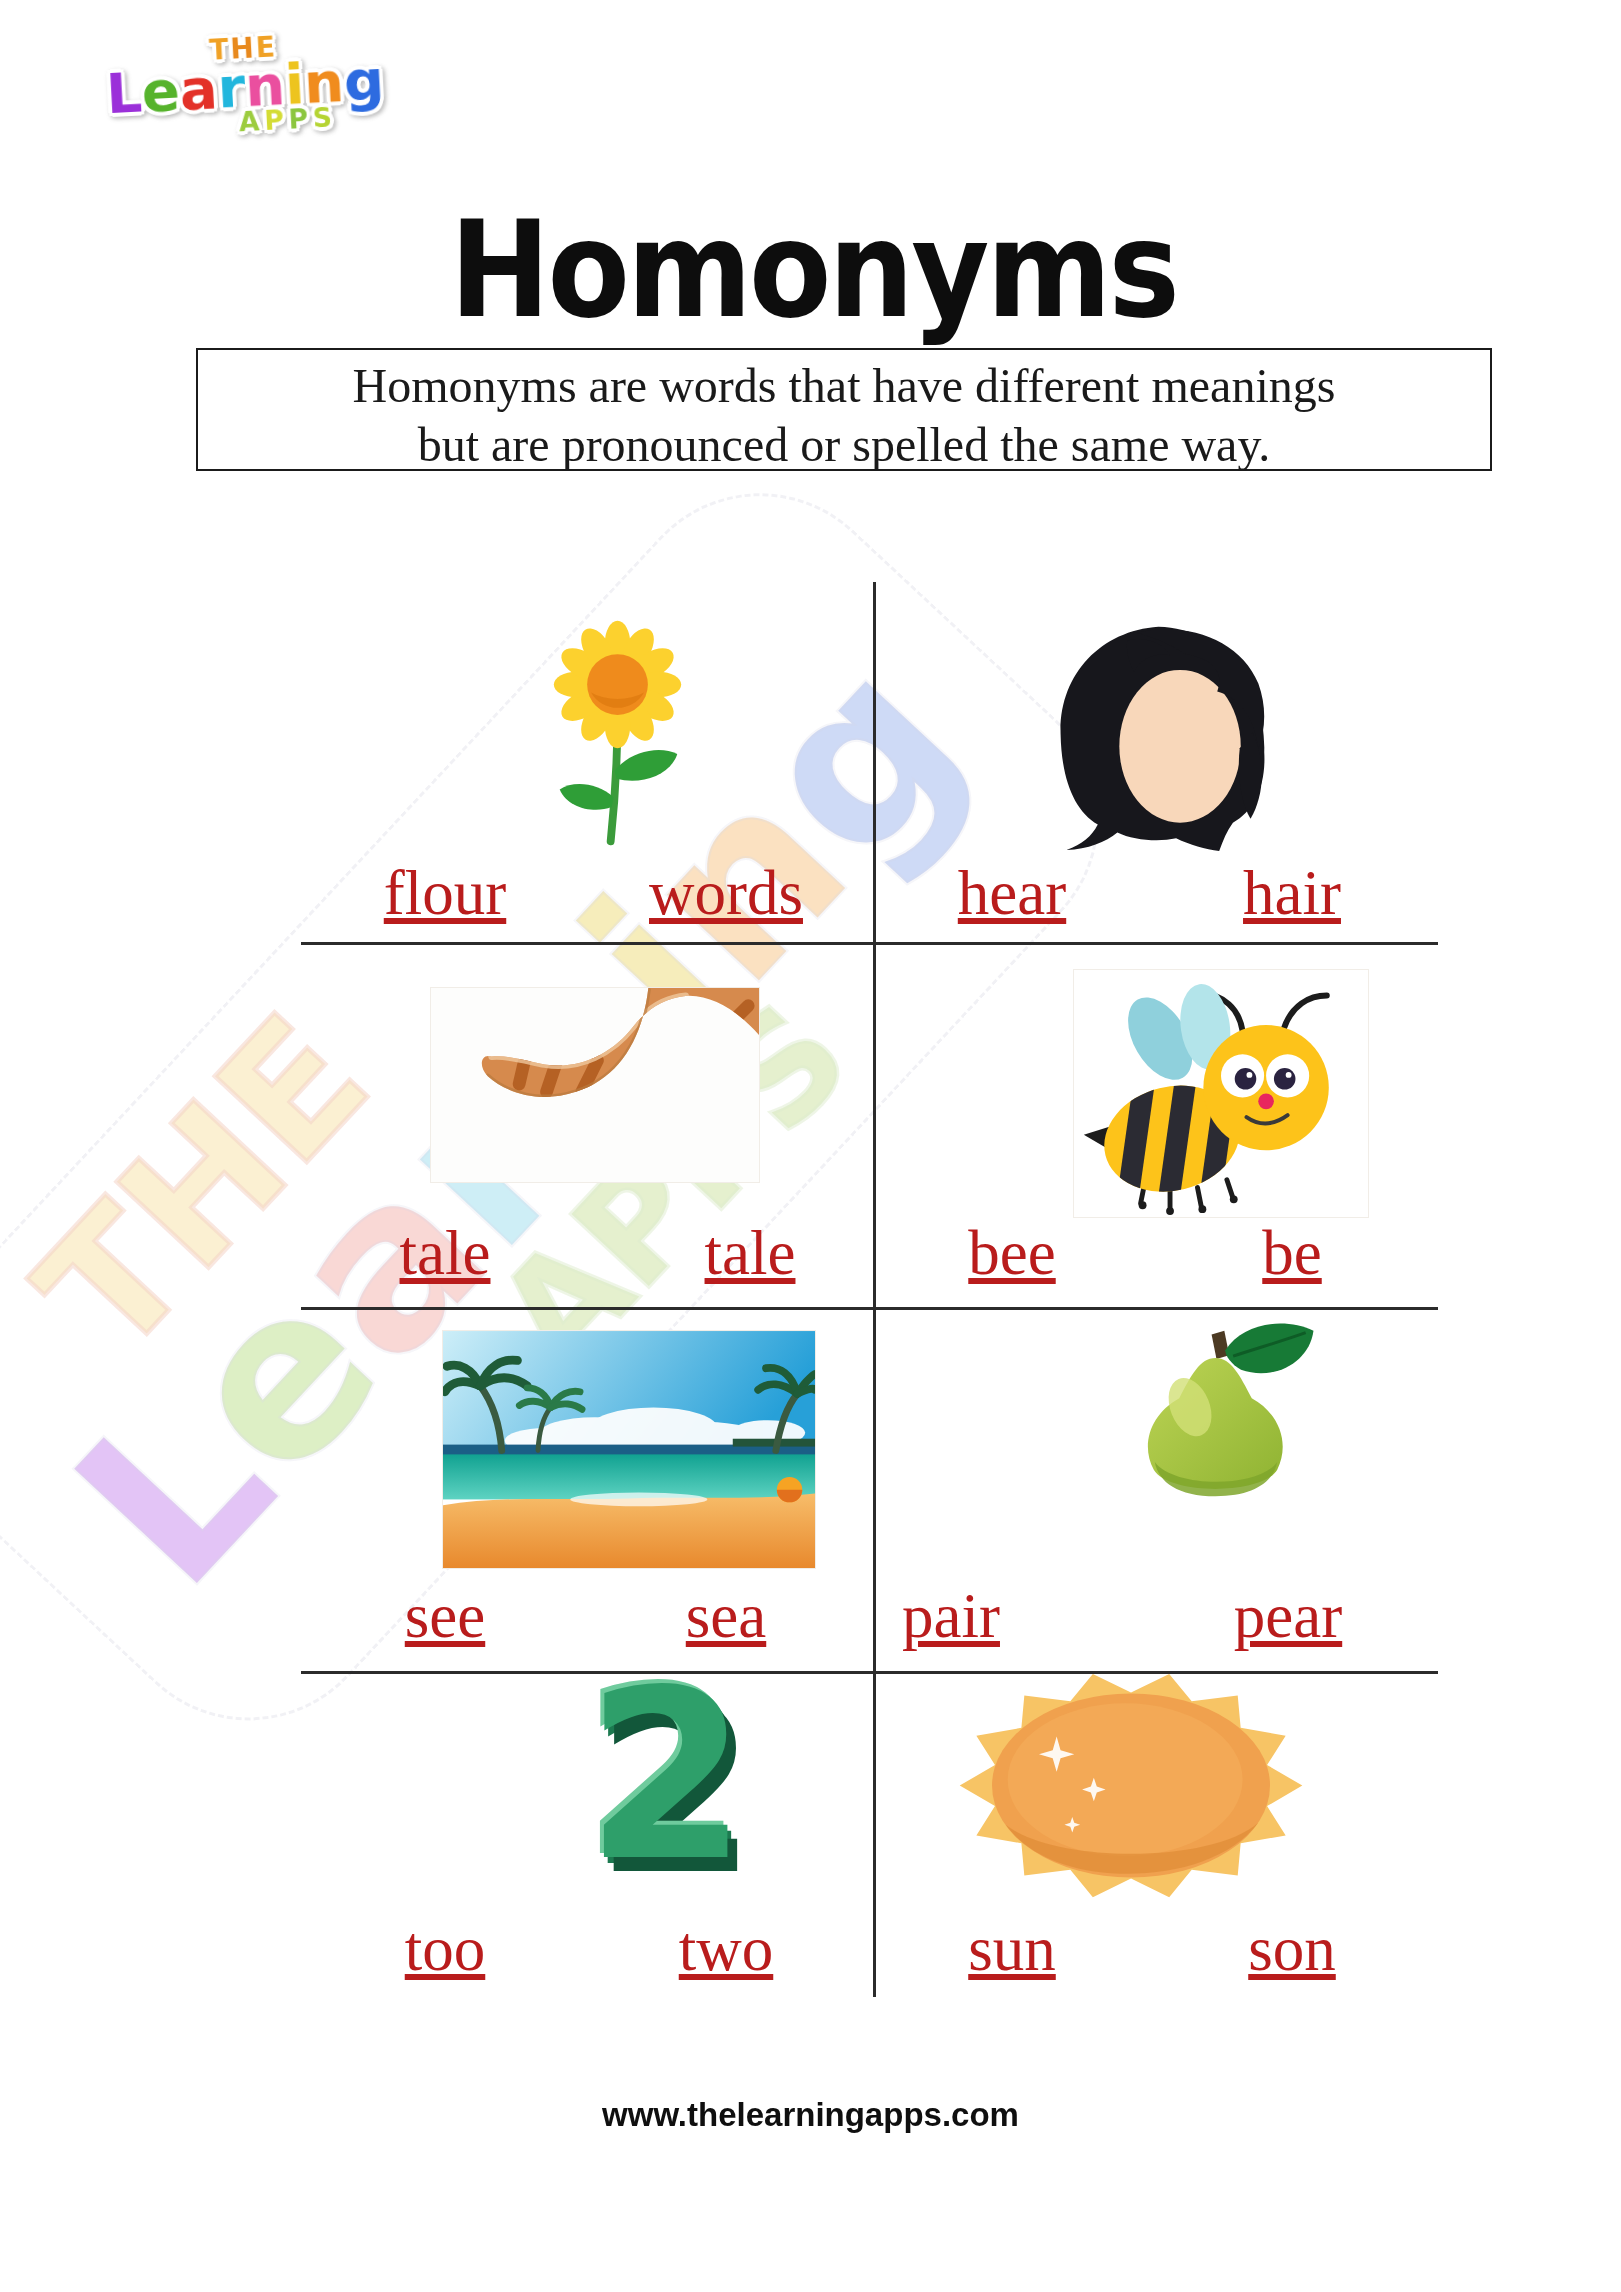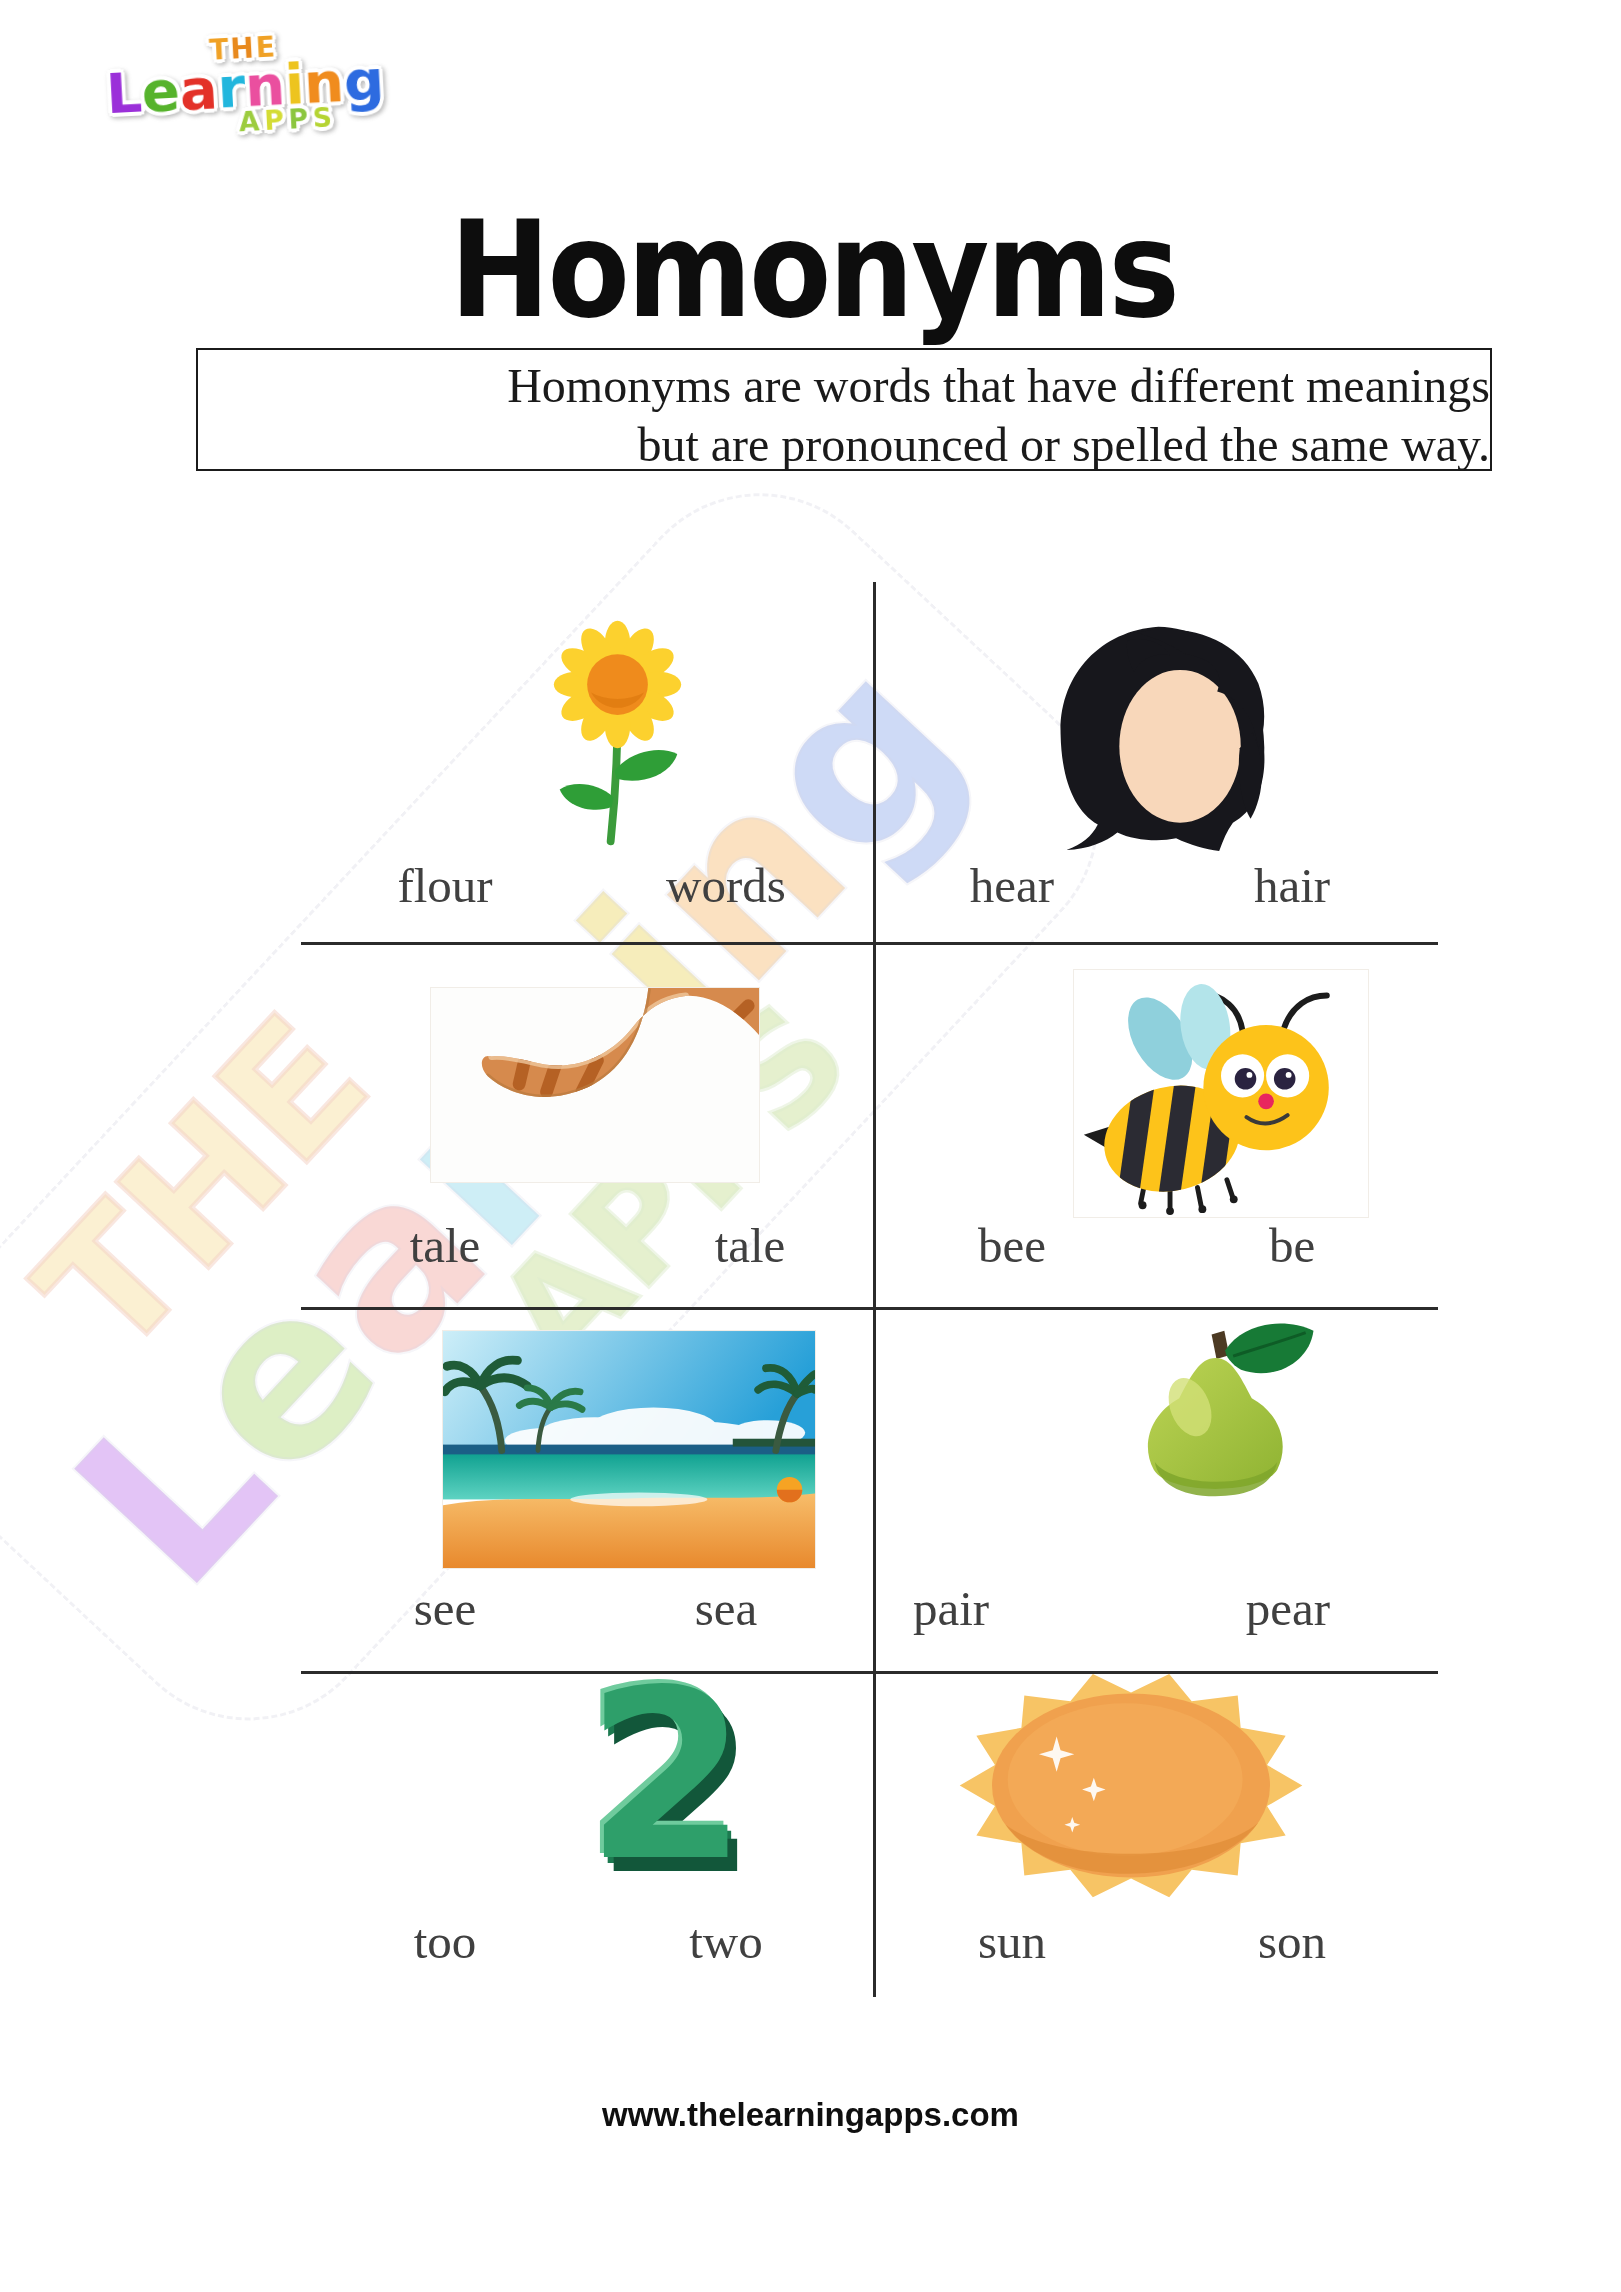--- a/index.html
+++ b/index.html
@@ -29,31 +29,31 @@
   .logo-apps{font-size:26.5px;letter-spacing:4.9px;line-height:1;margin:-5.9px 0 0 82px;}
   .lt0,.lt2{color:#f0a125}.lt1{color:#e8891d}
   .ll0{color:#9b30d9}.ll1{color:#56b32c}.ll2{color:#e33128}.ll3{color:#22b6dd}
   .ll4{color:#ea4f9f}.ll5{color:#edc41f}.ll6{color:#f08c1e}.ll7{color:#2d6be0}
   .la0{color:#9ccc3f}.la1{color:#d4dc35}.la2{color:#8cc63f}.la3{color:#b5d433}
   
   .title{position:absolute;left:0;top:204px;width:1627px;text-align:center;z-index:2;
          font-family:"DejaVu Sans",sans-serif;font-weight:bold;font-size:120px;
          letter-spacing:-2.9px;color:#0d0d0d;line-height:1.1;transform:scaleY(1.12);}
   .defbox{position:absolute;left:196px;top:348px;width:1296px;height:123px;z-index:2;
-          border:2.9px solid #1b1b1b;background:#fff;text-align:right;
+          border:2.9px solid #1b1b1b;background:#fff;text-align:center;
           font-size:48px;color:#1a1a1a;line-height:59px;padding-top:5.9px;box-sizing:border-box;}
   .question{position:absolute;left:196px;top:488px;z-index:2;font-size:42px;color:#92a3c0;}
   
   .vline{position:absolute;left:873px;top:582px;width:2.9px;height:1415px;background:#2b2b2b;z-index:2;}
   .hline{position:absolute;left:301px;width:1137px;height:2.9px;background:#2b2b2b;z-index:2;}
   .hl1{top:942px}.hl2{top:1307px}.hl3{top:1671px}
   .img{position:absolute;z-index:1;}
   .photo{background:#fff;outline:1px solid #f1ede7;}
-  .word{position:absolute;z-index:2;transform:translateX(-50%);font-size:49px;
-        color:#404040;white-space:nowrap;cursor:pointer;}
+  .word{position:absolute;z-index:2;transform:translateX(-50%);font-size:63px;
+        color:#b91c1c;white-space:nowrap;cursor:pointer;text-decoration:underline;}
   .two-glyph{position:absolute;left:549px;top:1660px;width:235px;z-index:1;text-align:center;
              font-family:"DejaVu Sans",sans-serif;font-weight:bold;font-size:233px;line-height:1;
              color:#2e9f6a;text-shadow:-3.9px -3.9px 0 #6fcb9d,9.8px 13.7px 0 #12573a,3.9px 5.9px 0 #1c7a50;}
   
   .footer{position:absolute;left:0;top:2096px;width:1621px;text-align:center;z-index:2;
           font-family:"Liberation Sans",sans-serif;font-weight:bold;font-size:33px;color:#0f0f0f;}
 </style>
 </head>
 <body>
 

